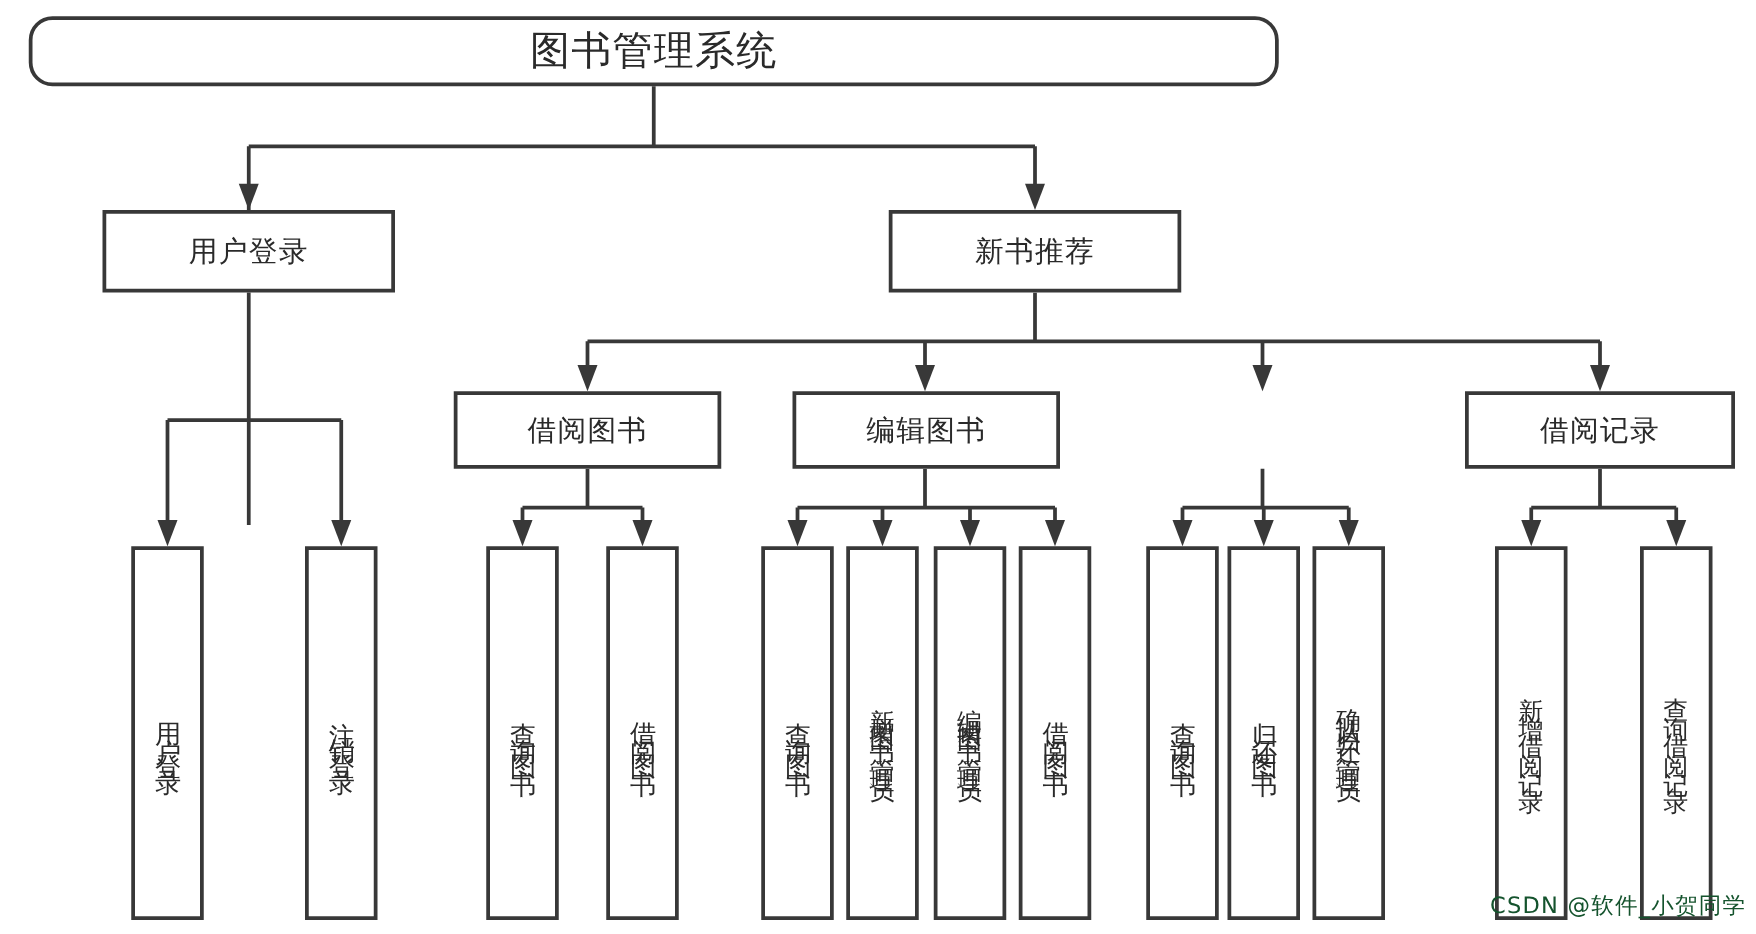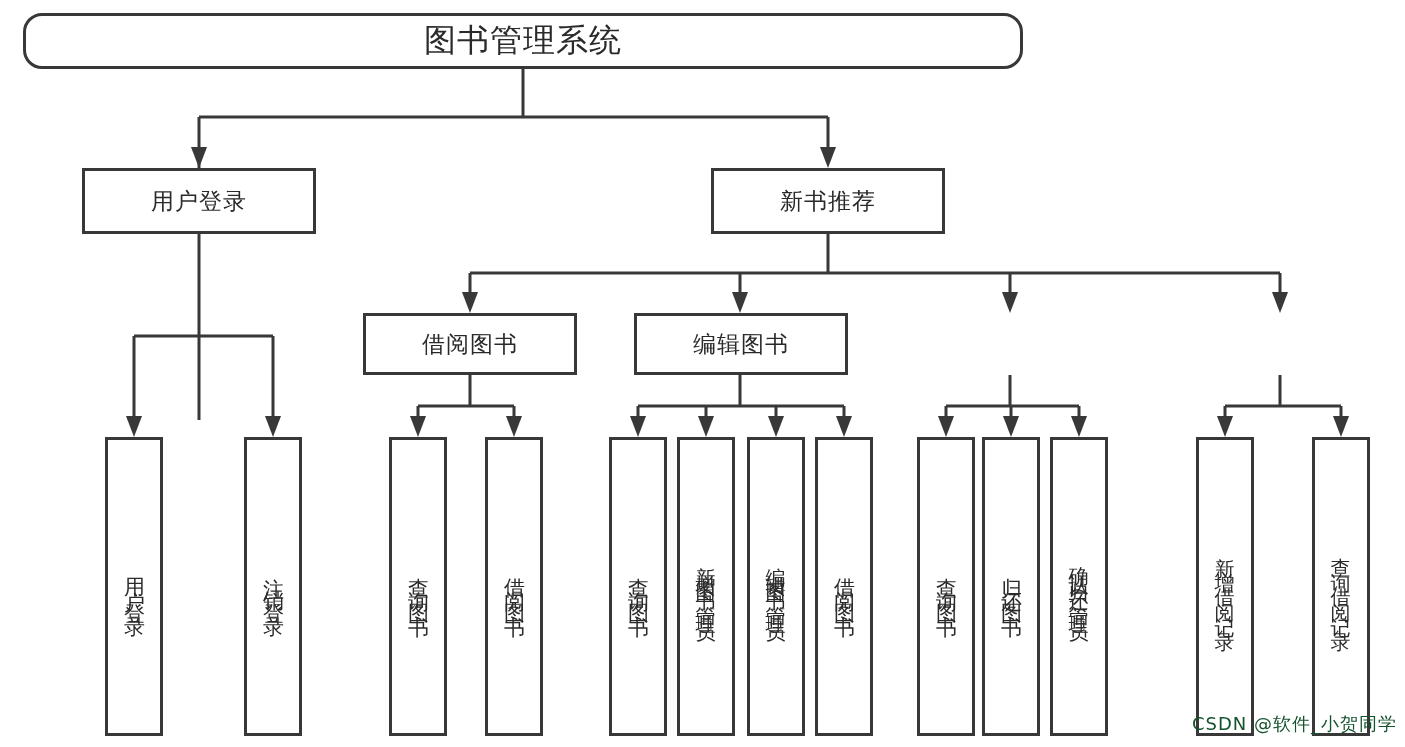--- a/index.html
+++ b/index.html
@@ -70,20 +70,21 @@
     </g>
   </svg>
 
   <div class="hbox root" style="left:23px; top:13px; width:1000px; height:56px;">图书管理系统</div>
 
   <div class="hbox" style="left:82px; top:168px; width:234px; height:66px;">用户登录</div>
   <div class="hbox" style="left:711px; top:168px; width:234px; height:66px;">新书推荐</div>
 
   <div class="hbox" style="left:363px; top:313px; width:214px; height:62px;">借阅图书</div>
   <div class="hbox" style="left:634px; top:313px; width:214px; height:62px;">编辑图书</div>
+  <div class="hbox" style="left:1172px; top:313px; width:216px; height:62px;">借阅记录</div>
 
   <div class="vbox" style="left:105px;">
     <span>用户登录</span>
   </div>
   <div class="vbox" style="left:244px;">
     <span>注销登录</span>
   </div>
 
   <div class="vbox" style="left:389px;">
     <span>查询图书</span>

